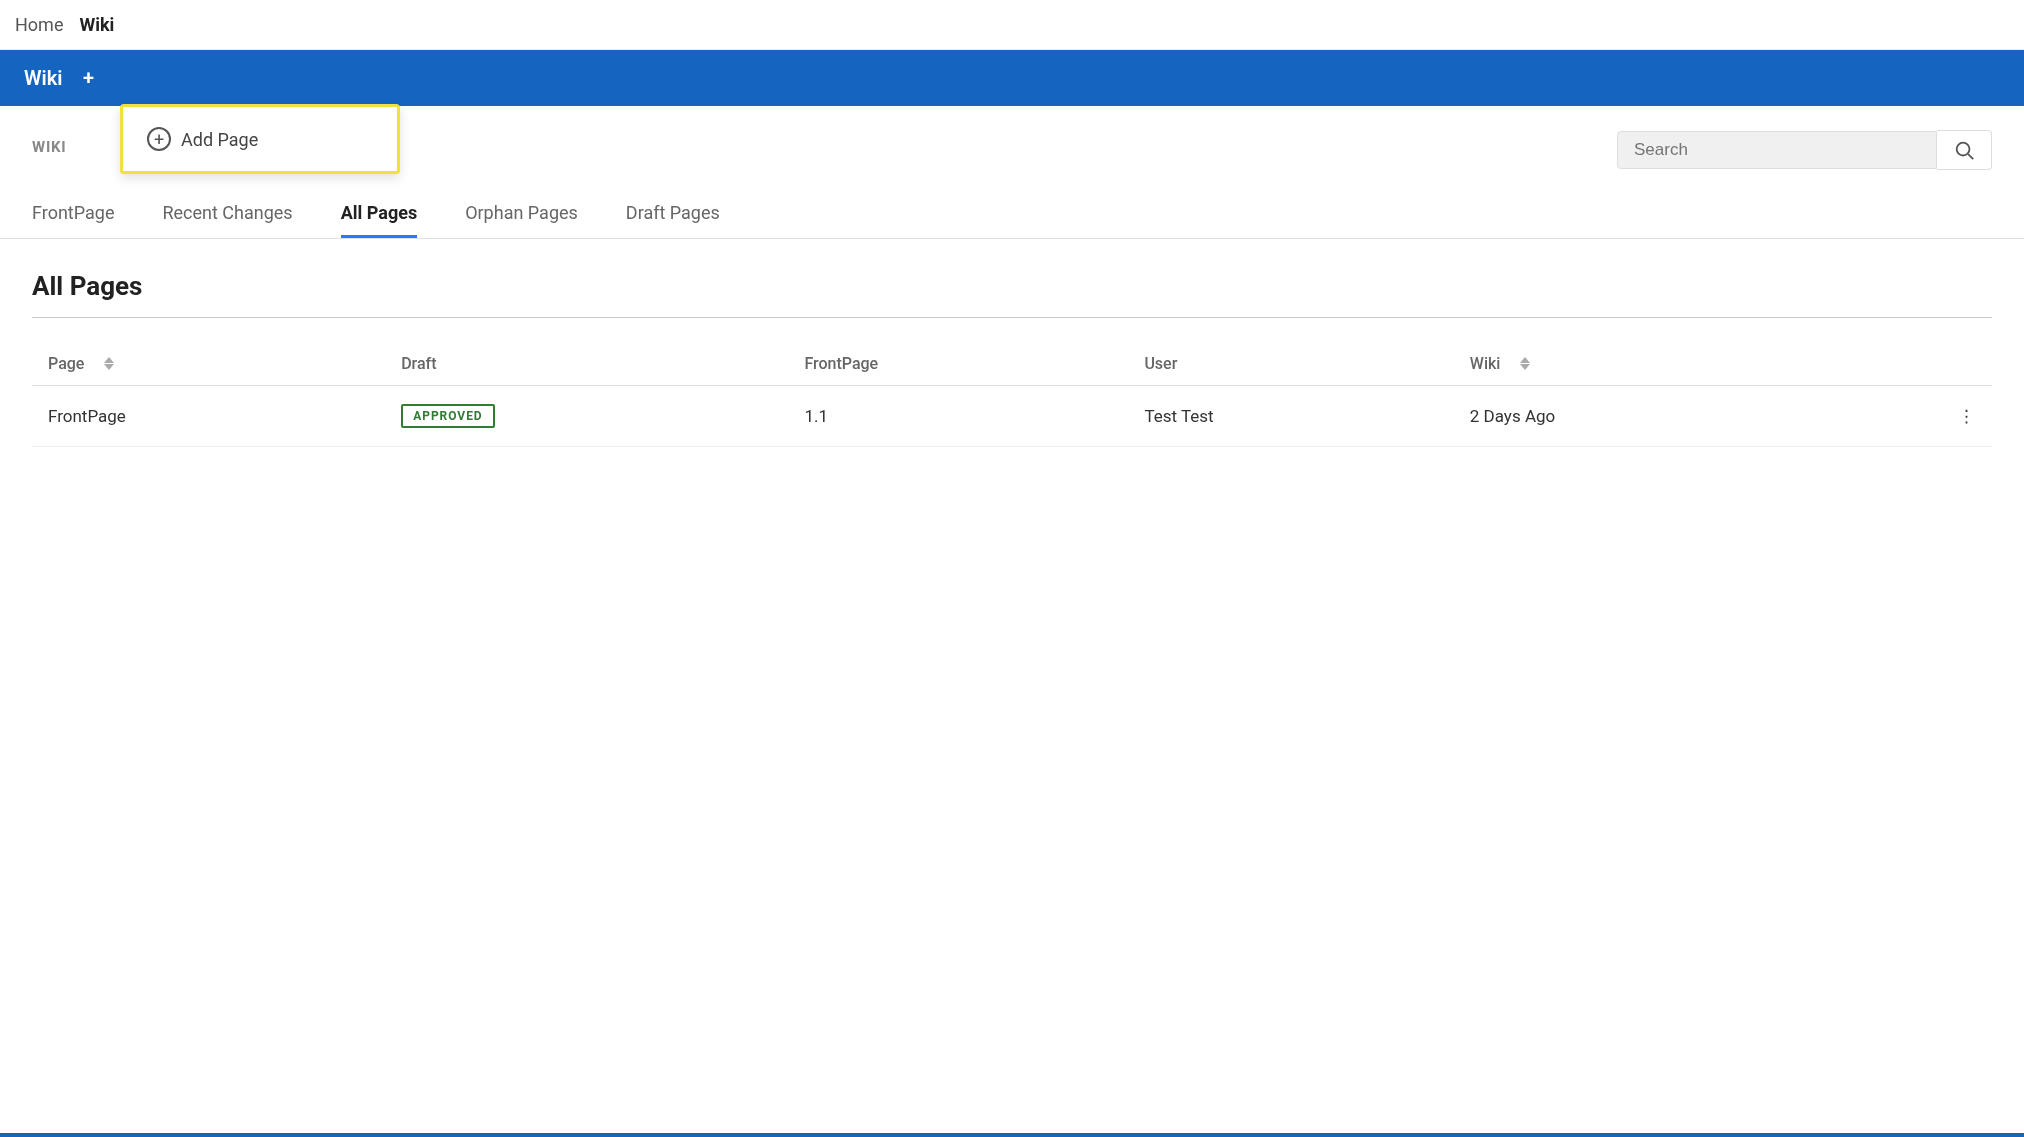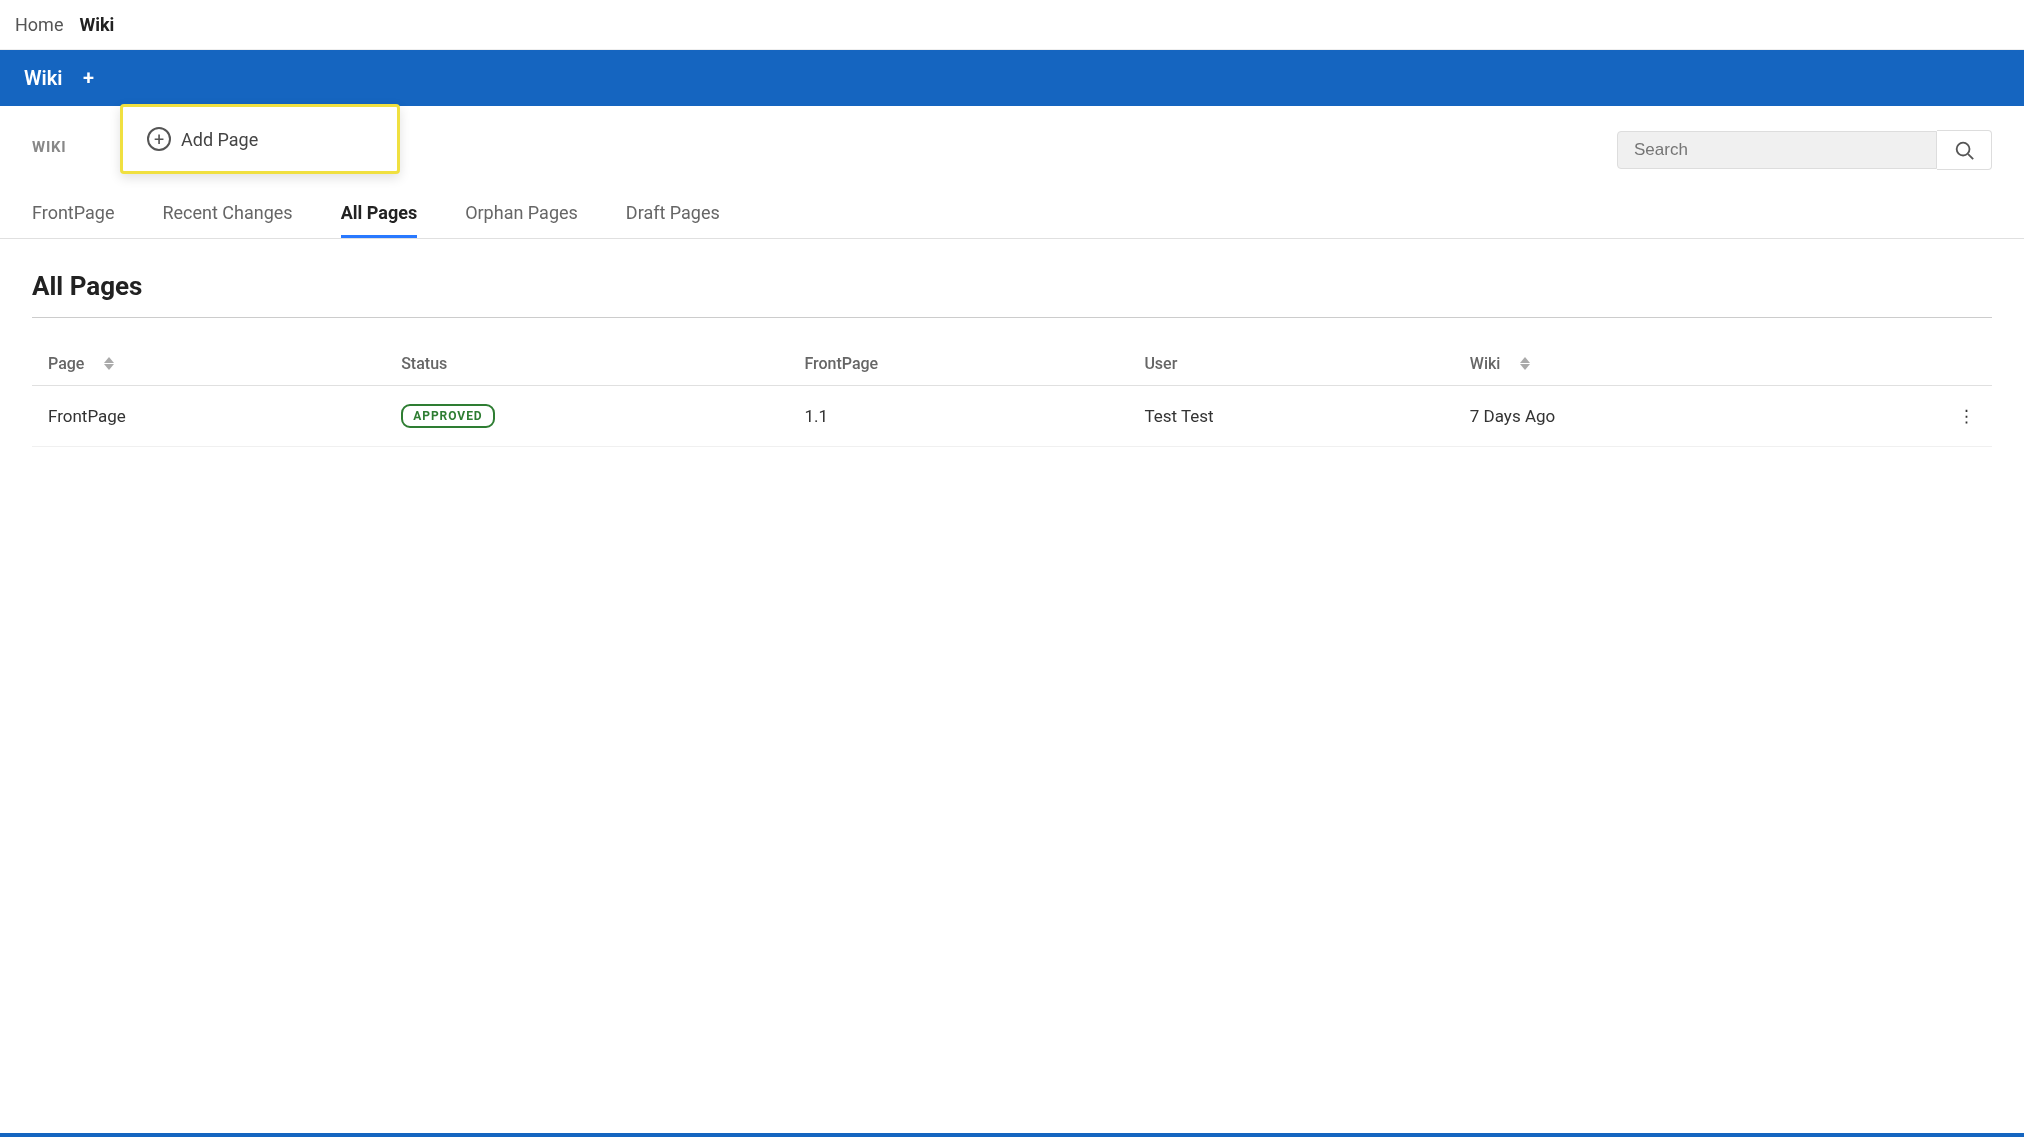--- a/index.html
+++ b/index.html
@@ -228,21 +228,21 @@
       border-bottom: 1px solid #f0f0f0;
     }
     .status-badge {
       display: inline-block;
       border: 2px solid #2e7d32;
       color: #2e7d32;
       font-size: 12px;
       font-weight: 700;
       letter-spacing: 0.08em;
       padding: 3px 10px;
-      border-radius: 9px;
+      border-radius: 2px;
     }
     .row-actions {
       color: #555;
       font-size: 22px;
       cursor: pointer;
       text-align: right;
       letter-spacing: 1px;
     }
 
     
@@ -327,21 +327,21 @@
         <th>
           <div class="th-inner">
             <span>Page</span>
             <span class="sort-icon">
               <span class="sort-up"></span>
               <span class="sort-down"></span>
             </span>
           </div>
         </th>
         <th>
-          <span>Status</span>
+          <span>Draft</span>
         </th>
         <th>
           <span>FrontPage</span>
         </th>
         <th>
           <span>User</span>
         </th>
         <th>
           <div class="th-inner">
             <span>Wiki</span>
@@ -355,20 +355,20 @@
       </tr>
     </thead>
     <tbody>
       <tr>
         <td>FrontPage</td>
         <td>
           <span class="status-badge">APPROVED</span>
         </td>
         <td>1.1</td>
         <td>Test Test</td>
-        <td>7 Days Ago</td>
+        <td>2 Days Ago</td>
         <td class="row-actions">⋮</td>
       </tr>
     </tbody>
   </table>
 </div>
 
 <div class="bottom-border"></div>
 
 </body></html>

